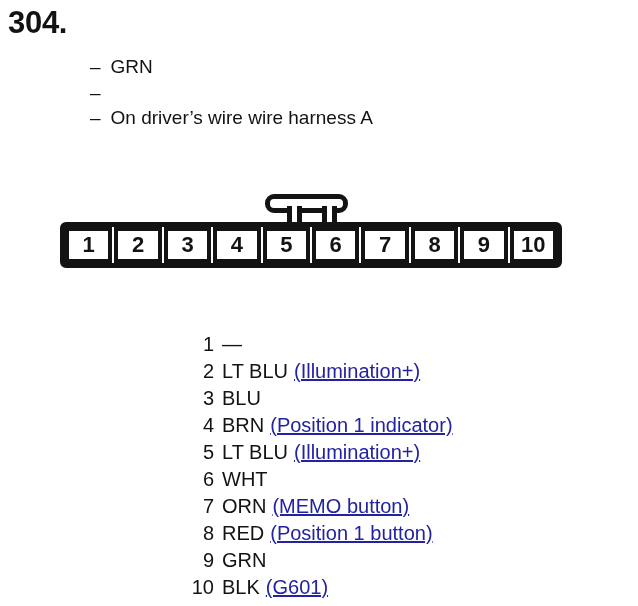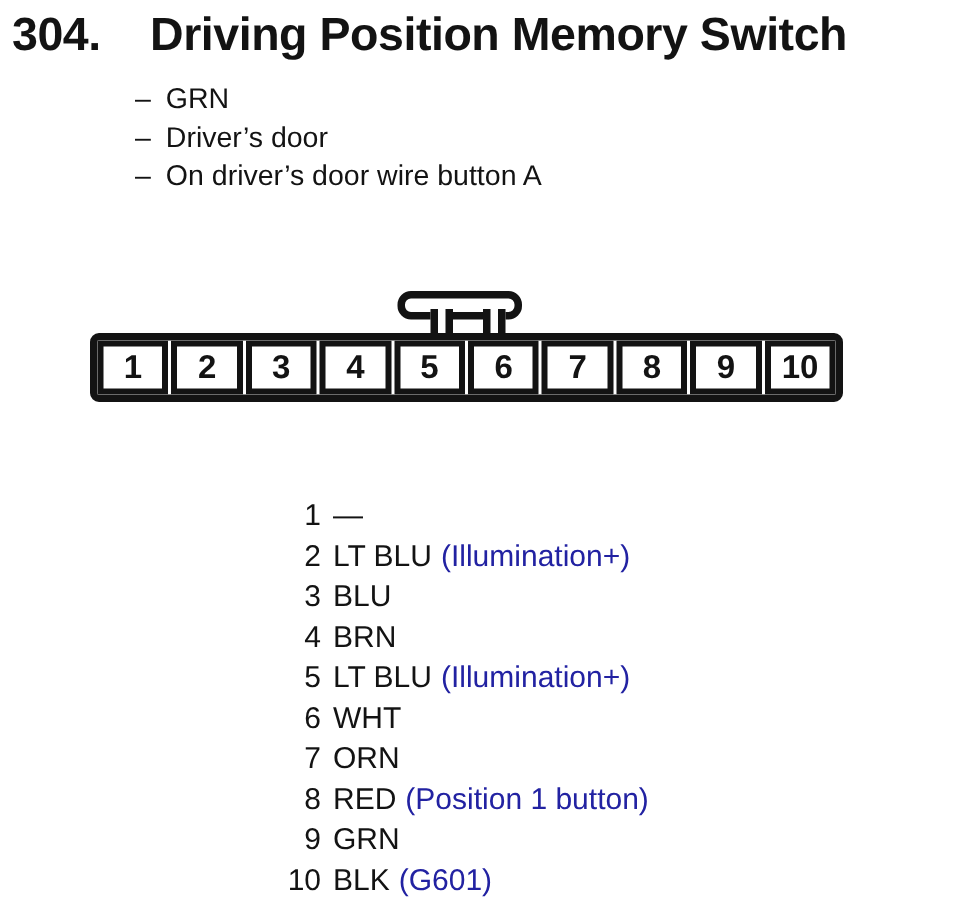--- a/index.html
+++ b/index.html
@@ -67,42 +67,40 @@
   }
 
   
   .pin-list {
     position: absolute; left: 0; top: 331px;
     font-size: 20px;
   }
   .pin-row { display: flex; height: 27px; line-height: 27px; white-space: nowrap; }
   .pin-num { display: inline-block; width: 214px; text-align: right; flex: none; }
   .pin-color { margin-left: 8px; }
-  .pin-fn { margin-left: 6px; color: var(--blue); }
+  .pin-fn { margin-left: 6px; color: var(--blue); text-decoration: underline; }
 </style>
 </head>
 <body>
 
 <div class="title-row">
   <span class="title-num">304.</span>
-  <span>Driving Position Memory Switch</span>
 </div>
 
 <div class="notes">
   <div class="note">
     <span class="note-bullet">–</span>
     <span>GRN</span>
   </div>
   <div class="note">
     <span class="note-bullet">–</span>
-    <span>Driver’s door</span>
   </div>
   <div class="note">
     <span class="note-bullet">–</span>
-    <span>On driver’s door wire button A</span>
+    <span>On driver’s wire wire harness A</span>
   </div>
 </div>
 
 <div class="tab-bar"></div>
 <div class="tab-leg tab-leg-left"></div>
 <div class="tab-leg tab-leg-right"></div>
 
 <div class="connector">
   <div class="pin-cell">1</div>
   <div class="pin-cell">2</div>
@@ -127,33 +125,35 @@
     <span class="pin-color">LT BLU</span>
     <span class="pin-fn">(Illumination+)</span>
   </div>
   <div class="pin-row">
     <span class="pin-num">3</span>
     <span class="pin-color">BLU</span>
   </div>
   <div class="pin-row">
     <span class="pin-num">4</span>
     <span class="pin-color">BRN</span>
+    <span class="pin-fn">(Position 1 indicator)</span>
   </div>
   <div class="pin-row">
     <span class="pin-num">5</span>
     <span class="pin-color">LT BLU</span>
     <span class="pin-fn">(Illumination+)</span>
   </div>
   <div class="pin-row">
     <span class="pin-num">6</span>
     <span class="pin-color">WHT</span>
   </div>
   <div class="pin-row">
     <span class="pin-num">7</span>
     <span class="pin-color">ORN</span>
+    <span class="pin-fn">(MEMO button)</span>
   </div>
   <div class="pin-row">
     <span class="pin-num">8</span>
     <span class="pin-color">RED</span>
     <span class="pin-fn">(Position 1 button)</span>
   </div>
   <div class="pin-row">
     <span class="pin-num">9</span>
     <span class="pin-color">GRN</span>
   </div>

